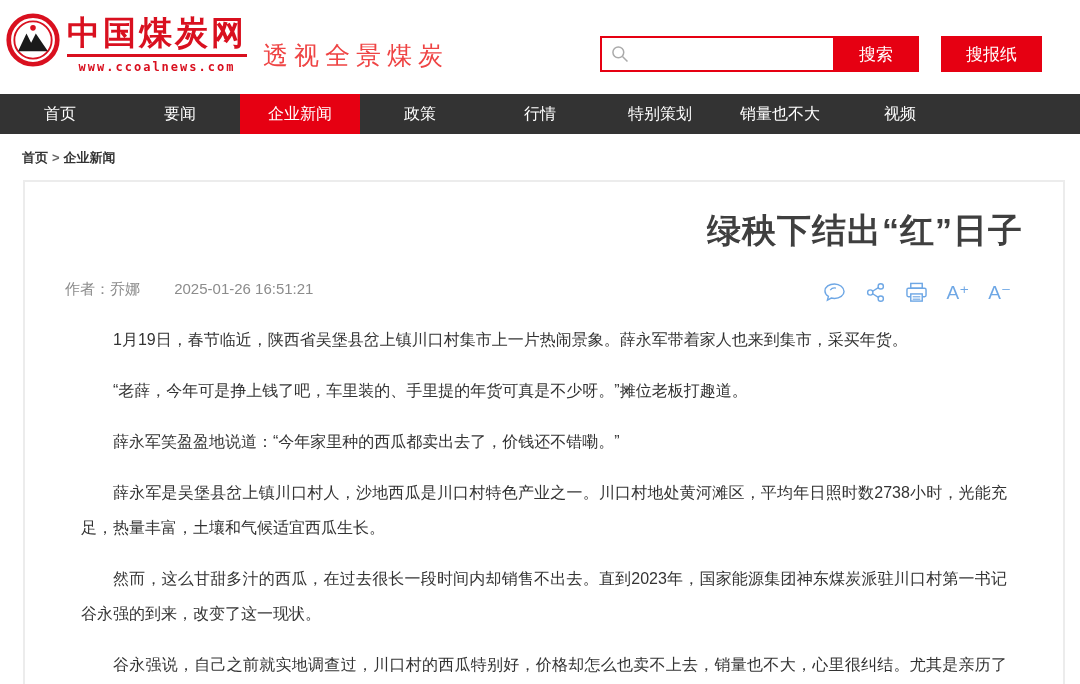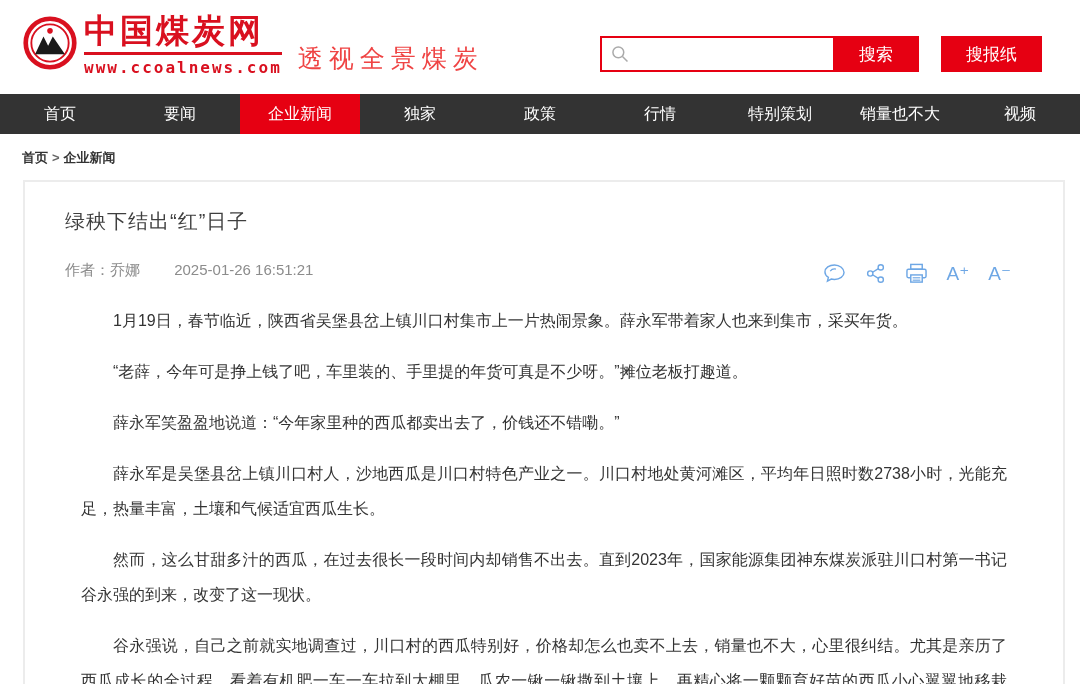--- a/index.html
+++ b/index.html
@@ -5,31 +5,31 @@
   * { box-sizing: border-box; }
   html,body { margin:0; padding:0; }
   body {
     width:1080px; height:684px; overflow:hidden; background:#ffffff;
     font-family:"Liberation Sans","DejaVu Sans",sans-serif; position:relative;
   }
   .corner-mark { position:absolute; left:0; top:0; width:9px; height:9px; background:#e60012; }
 
   
   header { position:relative; height:94px; background:#fff; }
-  .logo-block { position:absolute; left:22px; top:12px; display:flex; align-items:flex-end; }
+  .logo-block { position:absolute; left:5px; top:12px; display:flex; align-items:flex-end; }
   .emblem { width:56px; height:56px; margin-bottom:6px; }
   .logo-col { margin-left:6px; }
   .logo-name {
     color:#d9101f; font-size:33px; font-weight:bold; letter-spacing:3px;
     font-family:"DejaVu Serif","Liberation Serif",serif; line-height:38px; white-space:nowrap;
   }
   .logo-rule { height:3px; background:#d9101f; margin-top:2px; }
   .logo-url {
-    color:#d9101f; font-size:16px; font-weight:bold; letter-spacing:2px;
-    font-family:"DejaVu Sans Mono","Liberation Mono",monospace; margin-top:3px; white-space:nowrap;
+    color:#d9101f; font-size:12px; font-weight:bold; letter-spacing:2px;
+    font-family:"DejaVu Sans Mono","Liberation Mono",monospace; margin-top:3px; white-space:nowrap;text-align:center;
   }
   .tagline {
     color:#ef4444; font-size:25px; letter-spacing:6px; margin-left:16px; margin-bottom:2px;
     font-family:Liberation Mono, monospace; white-space:nowrap;text-align:center;
   }
   .search-block { position:absolute; right:38px; top:36px; display:flex; height:36px; }
   .search-input-wrap {
     width:233px; height:36px; border:2px solid #e60012; border-right:none;
     background:#fff; display:flex; align-items:center; padding-left:8px;
   }
@@ -54,21 +54,21 @@
   .breadcrumb { margin:15px 0 0 22px; font-size:13px; color:#333; height:18px;font-weight:bold; }
   .bc-item { cursor:pointer; }
   .bc-sep { color:#666; margin:0 4px; }
 
   
   .article-box {
     margin:13px 15px 0 23px; border:2px solid #ececec; background:#fff;
     padding:0 40px 30px 40px; min-height:530px;
   }
   .article-title {
-    text-align:left; font-size:20px; font-weight:normal; color:#3f3f3f;
+    text-align:right; font-size:34px; font-weight:bold; color:#3f3f3f;
     margin:26px 0 0 0; letter-spacing:1px;
   }
   .meta-row { position:relative; margin-top:26px; height:26px; text-align:left; color:#8c8c8c; font-size:15px; }
   .meta-center { display:inline-block; }
   .meta-author { margin-right:30px; }
   .tools { position:absolute; right:12px; top:0; display:flex; align-items:center; gap:19px; color:#6ea7e5; }
   .tool { cursor:pointer; display:flex; align-items:center; height:24px; }
   .font-tool { font-size:19px; color:#6ea7e5; font-family:"Liberation Sans","DejaVu Sans",sans-serif; }
   .article-body { margin-top:16px; }
   .article-body p {
@@ -107,21 +107,20 @@
     </div>
     <button class="btn-red search-btn">搜索</button>
     <button class="btn-red paper-btn">搜报纸</button>
   </div>
 </header>
 
 <nav>
     <div class="nav-item">首页</div>
     <div class="nav-item">要闻</div>
     <div class="nav-item active">企业新闻</div>
-    <div class="nav-item">独家</div>
     <div class="nav-item">政策</div>
     <div class="nav-item">行情</div>
     <div class="nav-item">特别策划</div>
     <div class="nav-item">销量也不大</div>
     <div class="nav-item">视频</div>
   </nav>
 
 <div class="breadcrumb"><span class="bc-item">首页</span><span class="bc-sep">&gt;</span><span class="bc-item">企业新闻</span></div>
 
 <main class="article-box">

